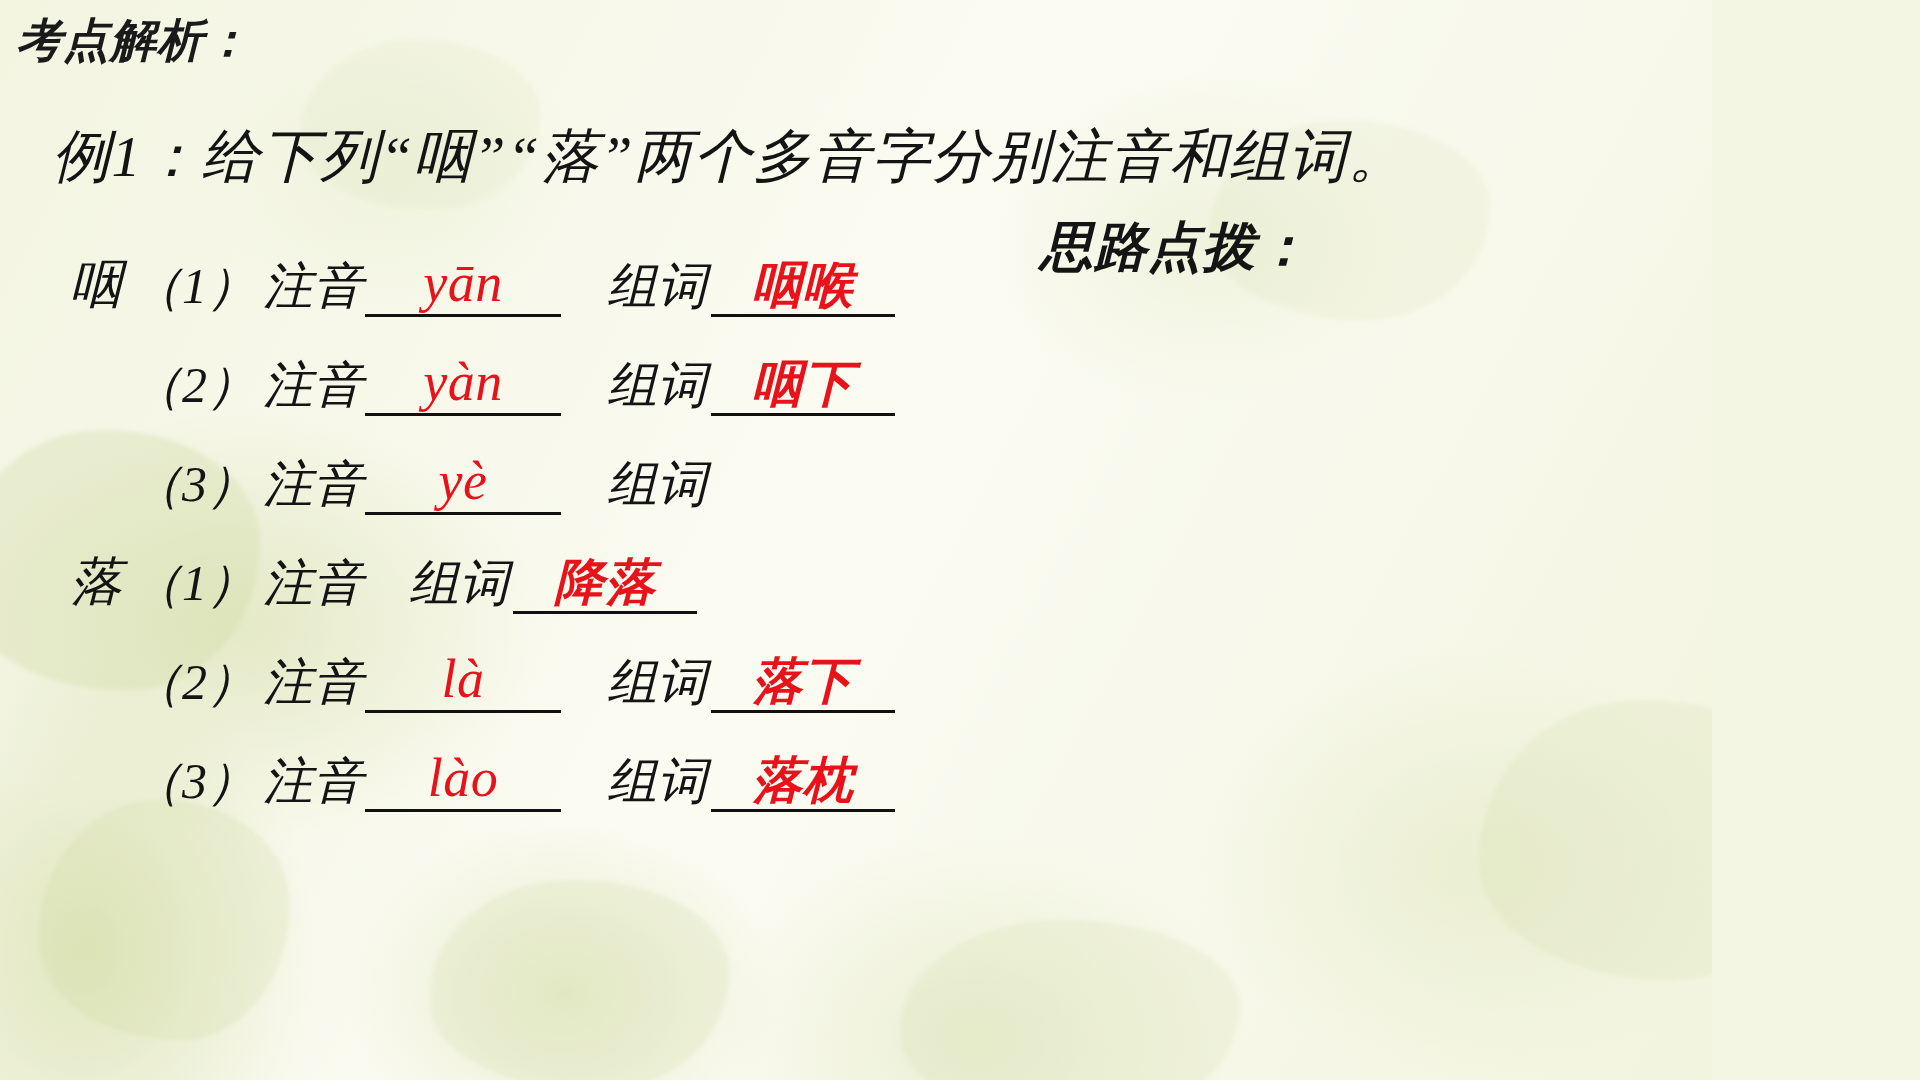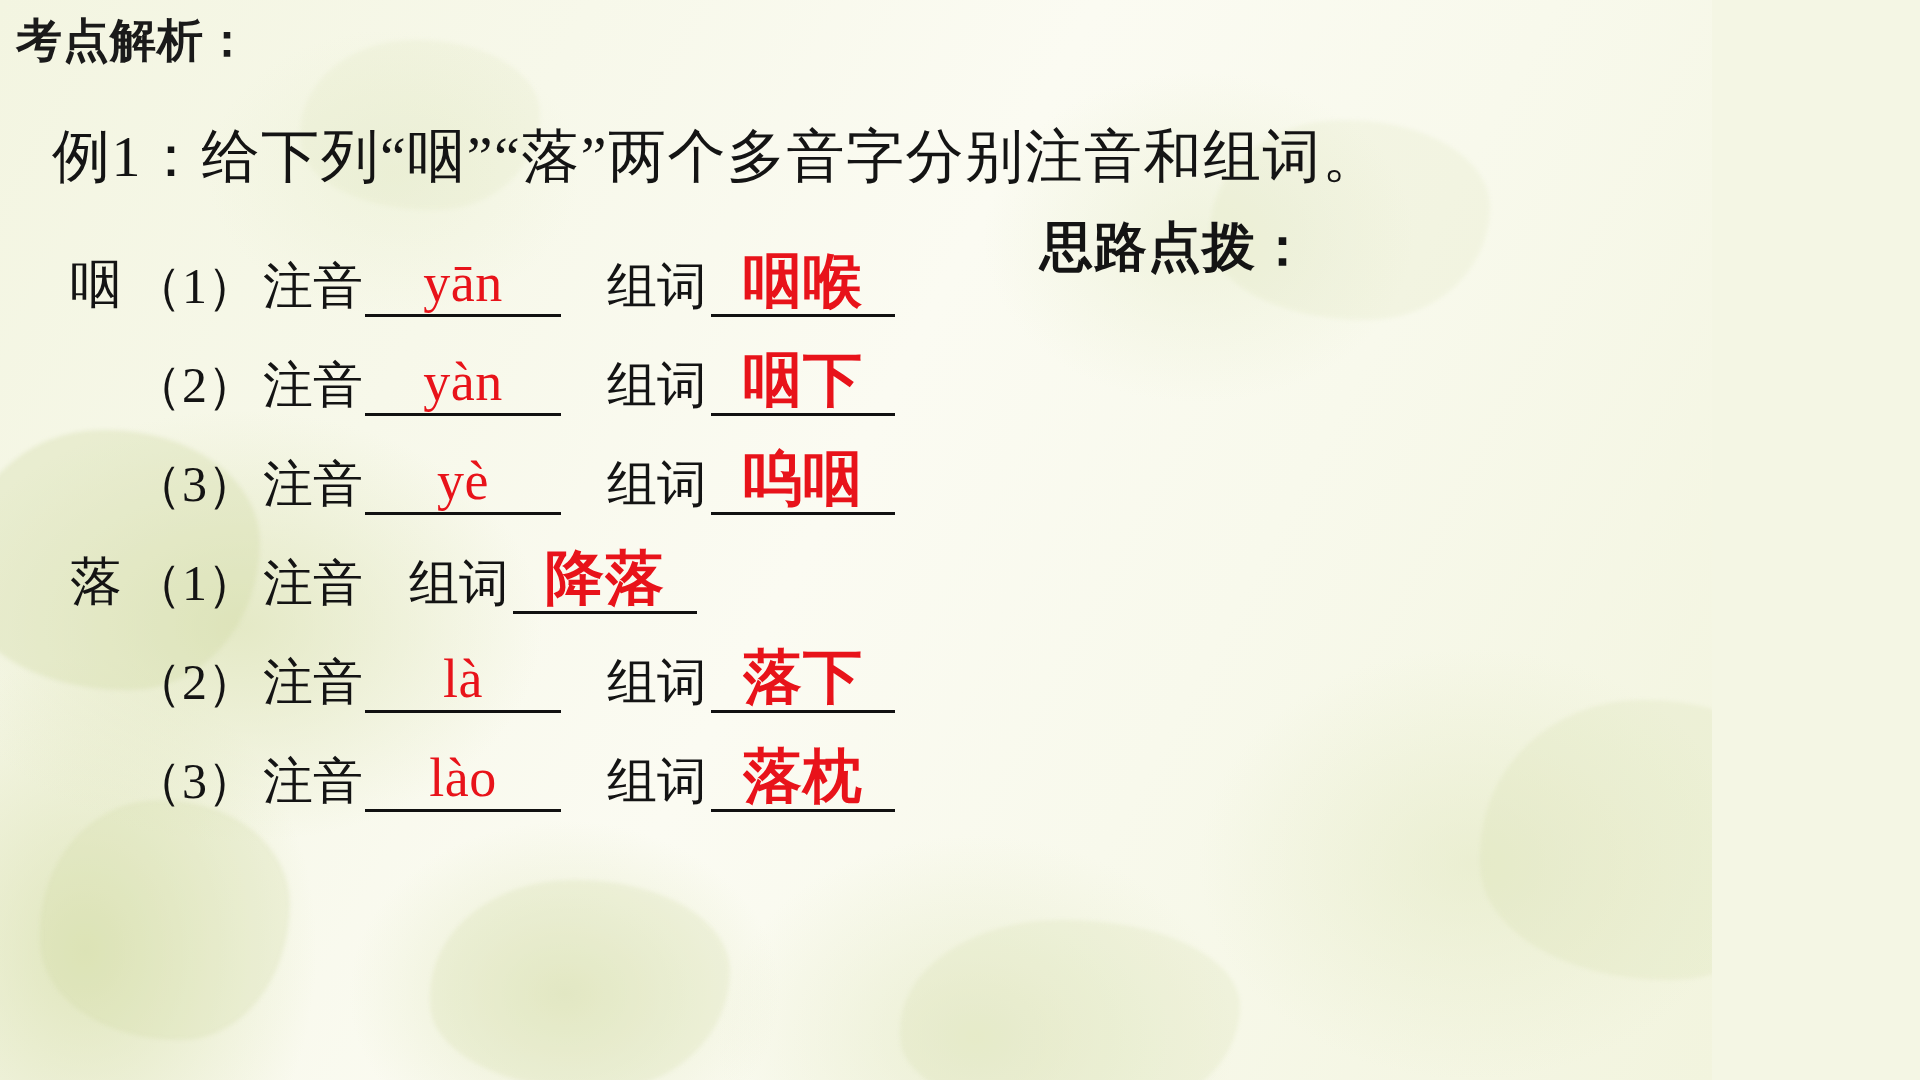--- a/index.html
+++ b/index.html
@@ -22,20 +22,21 @@
     background:
       radial-gradient(ellipse 420px 300px at 14% 58%, rgba(222,228,186,0.75) 0%, rgba(222,228,186,0) 72%),
       radial-gradient(ellipse 330px 420px at 5% 88%, rgba(214,222,170,0.70) 0%, rgba(214,222,170,0) 70%),
       radial-gradient(ellipse 300px 240px at 33% 92%, rgba(219,226,180,0.60) 0%, rgba(219,226,180,0) 72%),
       radial-gradient(ellipse 360px 280px at 57% 96%, rgba(224,230,190,0.55) 0%, rgba(224,230,190,0) 72%),
       radial-gradient(ellipse 380px 300px at 86% 80%, rgba(226,232,194,0.55) 0%, rgba(226,232,194,0) 72%),
       radial-gradient(ellipse 300px 230px at 70% 22%, rgba(228,234,200,0.45) 0%, rgba(228,234,200,0) 72%),
       radial-gradient(ellipse 260px 200px at 23% 16%, rgba(230,236,204,0.40) 0%, rgba(230,236,204,0) 72%),
       linear-gradient(118deg, #f3f5e1 0%, #f7f8ea 26%, #fbfbf2 48%, #f8f9ec 68%, #f2f4de 100%);
     overflow: hidden;
+    font-style: italic;
   }
 
   
   .wm {
     position: absolute;
     border-radius: 48% 52% 44% 56% / 56% 44% 58% 42%;
     background: rgba(205,214,158,0.30);
     filter: blur(2px);
     pointer-events: none;
   }
@@ -129,21 +130,21 @@
     font-family: "Liberation Serif", "DejaVu Serif", serif;
     font-size: 54px;
     color: #e8131a;
     letter-spacing: 0.5px;
   }
 
   .word-field { width: 184px; margin-left: 4px; }
   .word-field .ans {
     font-family: "DejaVu Sans", "Liberation Sans", sans-serif;
     font-weight: bold;
-    font-size: 59px;
+    font-size: 50px;
     color: #e8131a;
     letter-spacing: 1px;
   }
 
   .gap-sm { display: inline-block; width: 40px; }
 
   
   .hint {
     position: absolute;
     left: 1040px;
@@ -218,23 +219,20 @@
 
     <div class="arow">
       <span class="head-char blank"></span>
       <span class="num">（3）</span>
       <span class="lbl">注音</span>
       <span class="blankfield pinyin-field">
         <span class="ans">yè</span>
       </span>
       <span class="gap-sm"></span>
       <span class="lbl">组词</span>
-      <span class="blankfield word-field">
-        <span class="ans">呜咽</span>
-      </span>
     </div>
 
     <div class="arow">
       <span class="head-char">落</span>
       <span class="num">（1）</span>
       <span class="lbl">注音</span>
       <span class="gap-sm"></span>
       <span class="lbl">组词</span>
       <span class="blankfield word-field">
         <span class="ans">降落</span>

